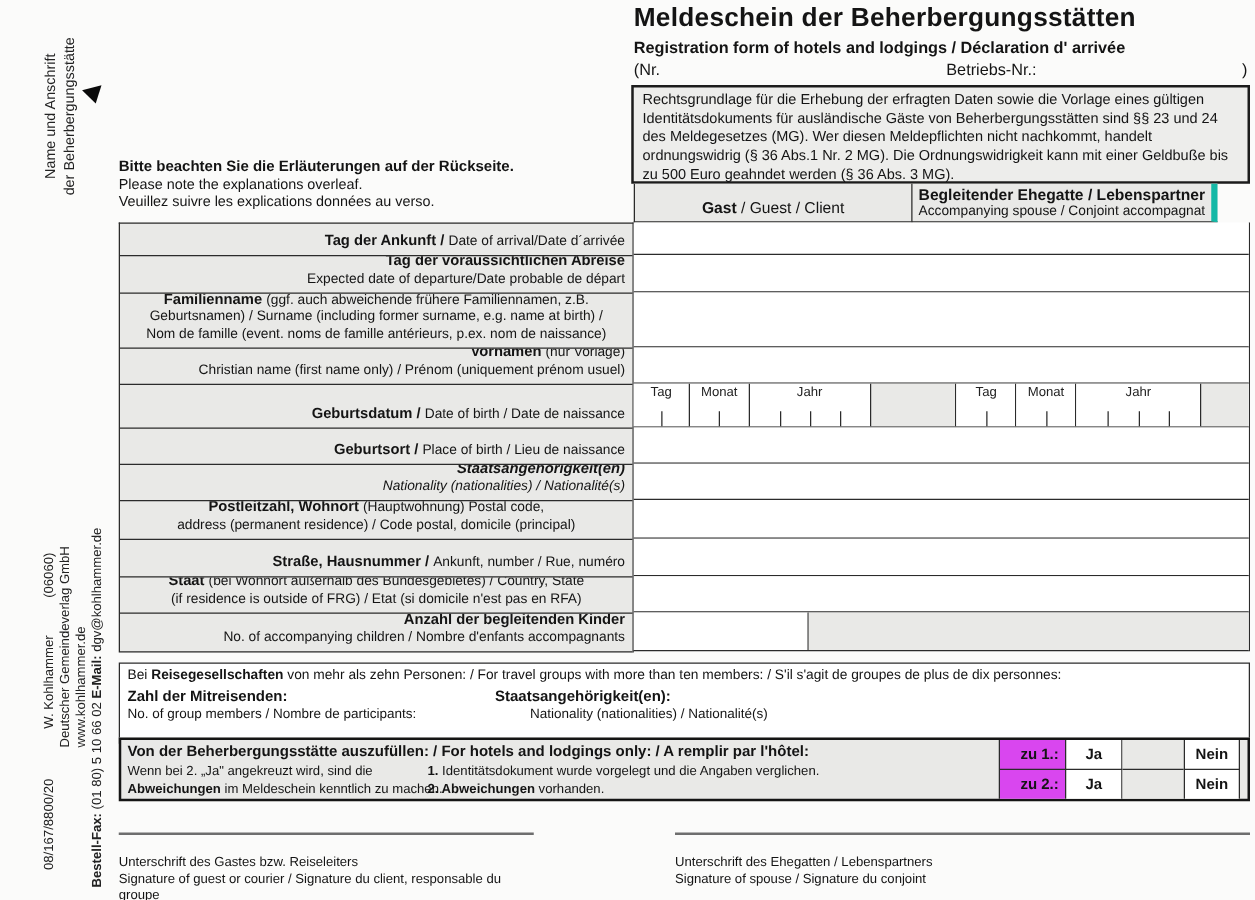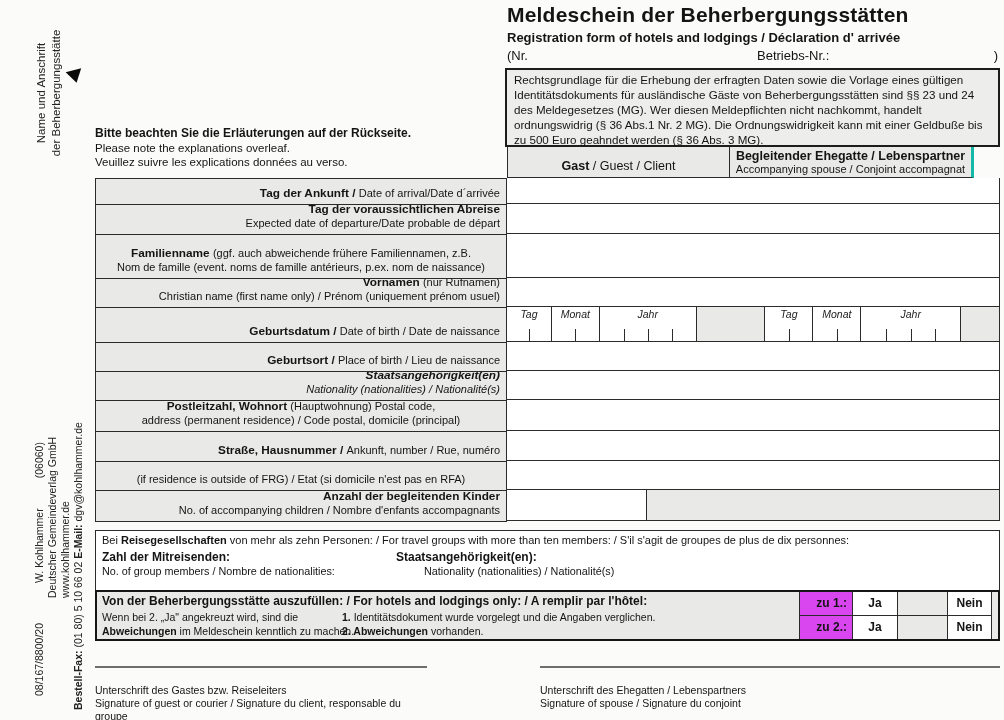--- a/index.html
+++ b/index.html
@@ -44,35 +44,35 @@
     padding:3px 7px;font-size:11.6px;line-height:14.9px;
   }
   
   .instructions{position:absolute;left:95px;top:126px;width:410px;font-size:11.5px;line-height:14.5px;}
   .instructions .b{font-size:12px;}
   
   .form-table{position:absolute;left:95px;top:147px;width:905px;height:374px;}
   .hdr-cell{position:absolute;top:0;height:31px;background:#e9e9e7;box-sizing:border-box;
     border-bottom:1px solid #2b2b2b;display:flex;flex-direction:column;align-items:center;justify-content:center;}
   .hdr-guest{left:412px;width:222px;border-left:1px solid #2b2b2b;font-size:12.5px;justify-content:flex-end;padding-bottom:4px;}
-  .hdr-spouse{left:634px;width:245px;border-left:1px solid #2b2b2b;border-right:3px solid #14b8a6;}
+  .hdr-spouse{left:634px;width:245px;border-left:1px solid #2b2b2b;border-right:5px solid #14b8a6;}
   .hdr-spouse .l1{font-size:12.5px;font-weight:bold;line-height:14px;}
   .hdr-spouse .l2{font-size:11px;line-height:13px;}
   #label-col{
     position:absolute;left:0;top:31px;width:412px;box-sizing:border-box;
     border:1px solid #2b2b2b;border-bottom:none;background:#e9e9e7;
   }
   .label-row{box-sizing:border-box;border-bottom:1px solid #2b2b2b;
     display:flex;flex-direction:column;justify-content:flex-end;
     padding:1px 6px 3px;overflow:hidden;}
   .lbl-line{font-size:11px;line-height:13.8px;white-space:nowrap;}
   .lbl-line .b{font-size:11.8px;}
   .align-right .lbl-line{text-align:right;}
   .align-center .lbl-line{text-align:center;}
-  #input-col{position:absolute;left:412px;top:31px;width:493px;box-sizing:border-box;border-right:1px solid #2b2b2b;font-style:italic;}
+  #input-col{position:absolute;left:412px;top:31px;width:493px;box-sizing:border-box;border-right:1px solid #2b2b2b;}
   .input-row{box-sizing:border-box;border-bottom:1px solid #2b2b2b;background:#fff;display:flex;}
   .date-cell{position:relative;box-sizing:border-box;height:100%;background:#fff;}
   .date-row > div{border-right:1px solid #2b2b2b;box-sizing:border-box;}
   .date-row > div:last-child{border-right:none;}
   .date-lab{position:absolute;top:1px;left:0;right:0;text-align:center;font-size:10.5px;color:#222;}
   .tick{position:absolute;bottom:0;width:1px;height:12px;background:#2b2b2b;}
   .date-gap{background:#e9e9e7;height:100%;box-sizing:border-box;}
   .children-row{background:transparent;}
   .child-box{width:140px;background:#fff;border-right:1px solid #2b2b2b;box-sizing:border-box;height:100%;}
   .child-fill{flex:1;background:#e9e9e7;height:100%;}
@@ -159,44 +159,46 @@
   <div id="label-col">
       <div class="label-row align-right" style="height: 26px;">
         <div class="lbl-line"><span class="b">Tag der Ankunft / </span><span>Date of arrival/Date d´arrivée</span></div>
       </div>
       <div class="label-row align-right" style="height: 30px;">
         <div class="lbl-line"><span class="b">Tag der voraussichtlichen Abreise</span></div>
         <div class="lbl-line"><span>Expected date of departure/Date probable de départ</span></div>
       </div>
       <div class="label-row align-center" style="height: 44px;">
         <div class="lbl-line"><span class="b">Familienname </span><span>(ggf. auch abweichende frühere Familiennamen, z.B.</span></div>
+        <div class="lbl-line"><span>Geburtsnamen) / Surname (including former surname, e.g. name at birth) /</span></div>
         <div class="lbl-line"><span>Nom de famille (event. noms de famille antérieurs, p.ex. nom de naissance)</span></div>
       </div>
       <div class="label-row align-right" style="height: 29px;">
-        <div class="lbl-line"><span class="b">Vornamen </span><span>(nur Rufnamen)</span></div>
+        <div class="lbl-line"><span class="b">Vornamen </span><span>(nur Vorlage)</span></div>
         <div class="lbl-line"><span>Christian name (first name only) / Prénom (uniquement prénom usuel)</span></div>
       </div>
       <div class="label-row align-right" style="height: 35px;">
         <div class="lbl-line"><span class="b">Geburtsdatum / </span><span>Date of birth / Date de naissance</span></div>
       </div>
       <div class="label-row align-right" style="height: 29px;">
         <div class="lbl-line"><span class="b">Geburtsort / </span><span>Place of birth / Lieu de naissance</span></div>
       </div>
       <div class="label-row align-right" style="height: 29px; font-style: italic;">
         <div class="lbl-line"><span class="b">Staatsangehörigkeit(en)</span></div>
         <div class="lbl-line"><span>Nationality (nationalities) / Nationalité(s)</span></div>
       </div>
       <div class="label-row align-center" style="height: 31px;">
         <div class="lbl-line"><span class="b">Postleitzahl, Wohnort </span><span>(Hauptwohnung) Postal code,</span></div>
         <div class="lbl-line"><span>address (permanent residence) / Code postal, domicile (principal)</span></div>
       </div>
       <div class="label-row align-right" style="height: 30px;">
         <div class="lbl-line"><span class="b">Straße, Hausnummer / </span><span>Ankunft, number / Rue, numéro</span></div>
       </div>
       <div class="label-row align-center" style="height: 29px;">
+        <div class="lbl-line"><span class="b">Staat </span><span>(bei Wohnort außerhalb des Bundesgebietes) / Country, State</span></div>
         <div class="lbl-line"><span>(if residence is outside of FRG) / Etat (si domicile n'est pas en RFA)</span></div>
       </div>
       <div class="label-row align-right" style="height: 31px;">
         <div class="lbl-line"><span class="b">Anzahl der begleitenden Kinder</span></div>
         <div class="lbl-line"><span>No. of accompanying children / Nombre d'enfants accompagnants</span></div>
       </div>
     </div>
   <div id="input-col">
       <div class="input-row" style="height: 26px;"></div>
       <div class="input-row" style="height: 30px;"></div>
@@ -245,21 +247,21 @@
       </div>
     </div>
 </div>
 
 <div class="travel-box">
   <div class="travel-line1">
     <span>Bei </span><span class="b">Reisegesellschaften</span><span> von mehr als zehn Personen: / For travel groups with more than ten members: / S'il s'agit de groupes de plus de dix personnes:</span>
   </div>
   <div class="travel-col travel-col1">
     <div class="b">Zahl der Mitreisenden:</div>
-    <div class="sub">No. of group members / Nombre de nationalities:</div>
+    <div class="sub">No. of group members / Nombre de participants:</div>
   </div>
   <div class="travel-col travel-col2">
     <div class="b">Staatsangehörigkeit(en):</div>
     <div class="sub">Nationality (nationalities) / Nationalité(s)</div>
   </div>
 </div>
 
 <div class="hotel-box">
   <div class="hotel-title">Von der Beherbergungsstätte auszufüllen: / For hotels and lodgings only: / A remplir par l'hôtel:</div>
   <div class="hotel-colA">

